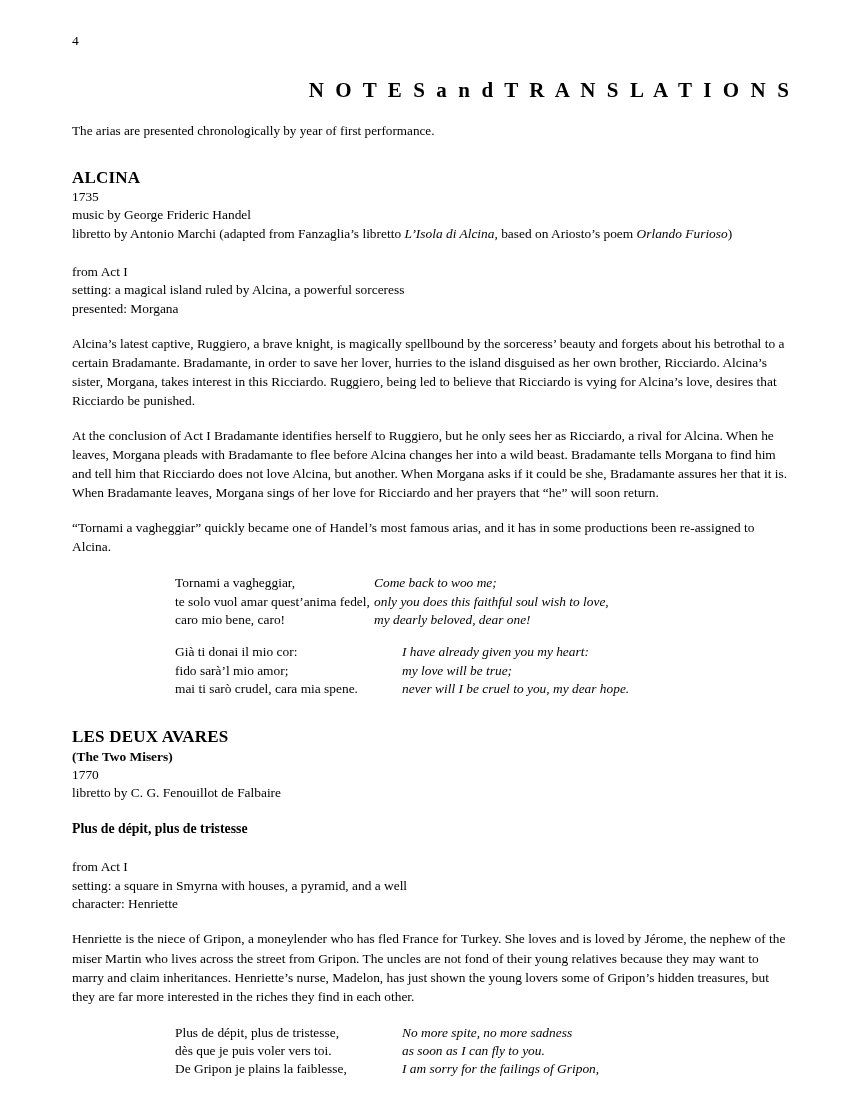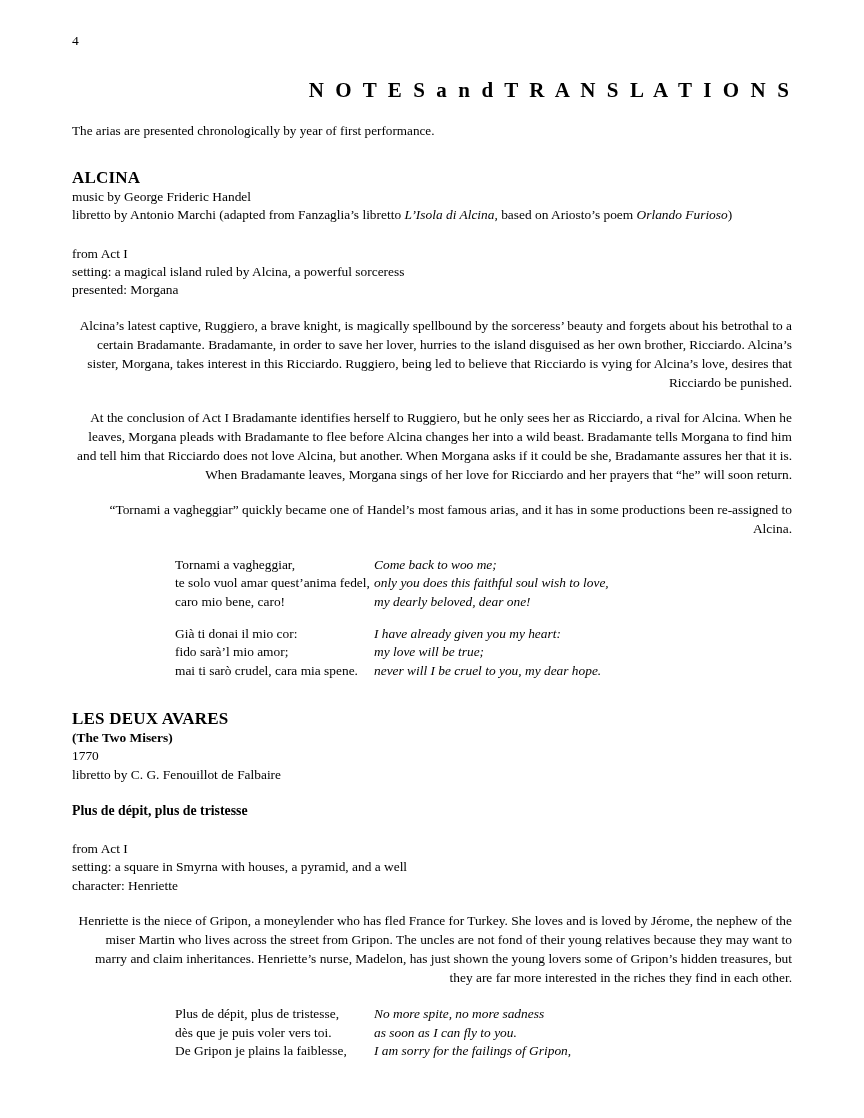--- a/index.html
+++ b/index.html
@@ -74,32 +74,33 @@
   }
   .meta-line {
     font-size: 13.4px;
     margin: 0;
     line-height: 1.37;
   }
   .synopsis {
     font-size: 13.4px;
     margin: 16px 0 0 0;
     line-height: 1.42;
-    text-align: right;
+    text-align: left;
   }
   .lyrics {
     margin: 18px 0 0 0;
     position: relative;
   }
   .stanza-row {
     display: flex;
     margin-bottom: 14px;
   }
   .stanza-row:last-child {
     margin-bottom: 0;
+    gap: 28px;
   }
   .col-original {
     width: 302px;
     flex: 0 0 302px;
     padding-left: 103px;
     box-sizing: border-box;
   }
   .col-translation {
     flex: 1 1 auto;
     font-style: italic;
@@ -120,20 +121,21 @@
 <div class="page">
   <div class="content">
 
     <div class="page-number">4</div>
 
     <h1 class="doc-title">N O T E S  a n d  T R A N S L A T I O N S</h1>
     <p class="doc-subtitle">The arias are presented chronologically by year of first performance.</p>
 
     <div>
       <h2 class="work-title">ALCINA</h2>
+      <p class="credit-line">1735</p>
       <p class="credit-line">music by George Frideric Handel</p>
       <p class="credit-line"><span>libretto by Antonio Marchi (adapted from Fanzaglia’s libretto </span><em>L’Isola di Alcina</em><span>, based on Ariosto’s poem </span><em>Orlando Furioso</em><span>)</span></p>
 
 
       <div class="meta-block">
         <p class="meta-line">from Act I</p>
         <p class="meta-line">setting: a magical island ruled by Alcina, a powerful sorceress</p>
         <p class="meta-line">presented: Morgana</p>
       </div>
 

